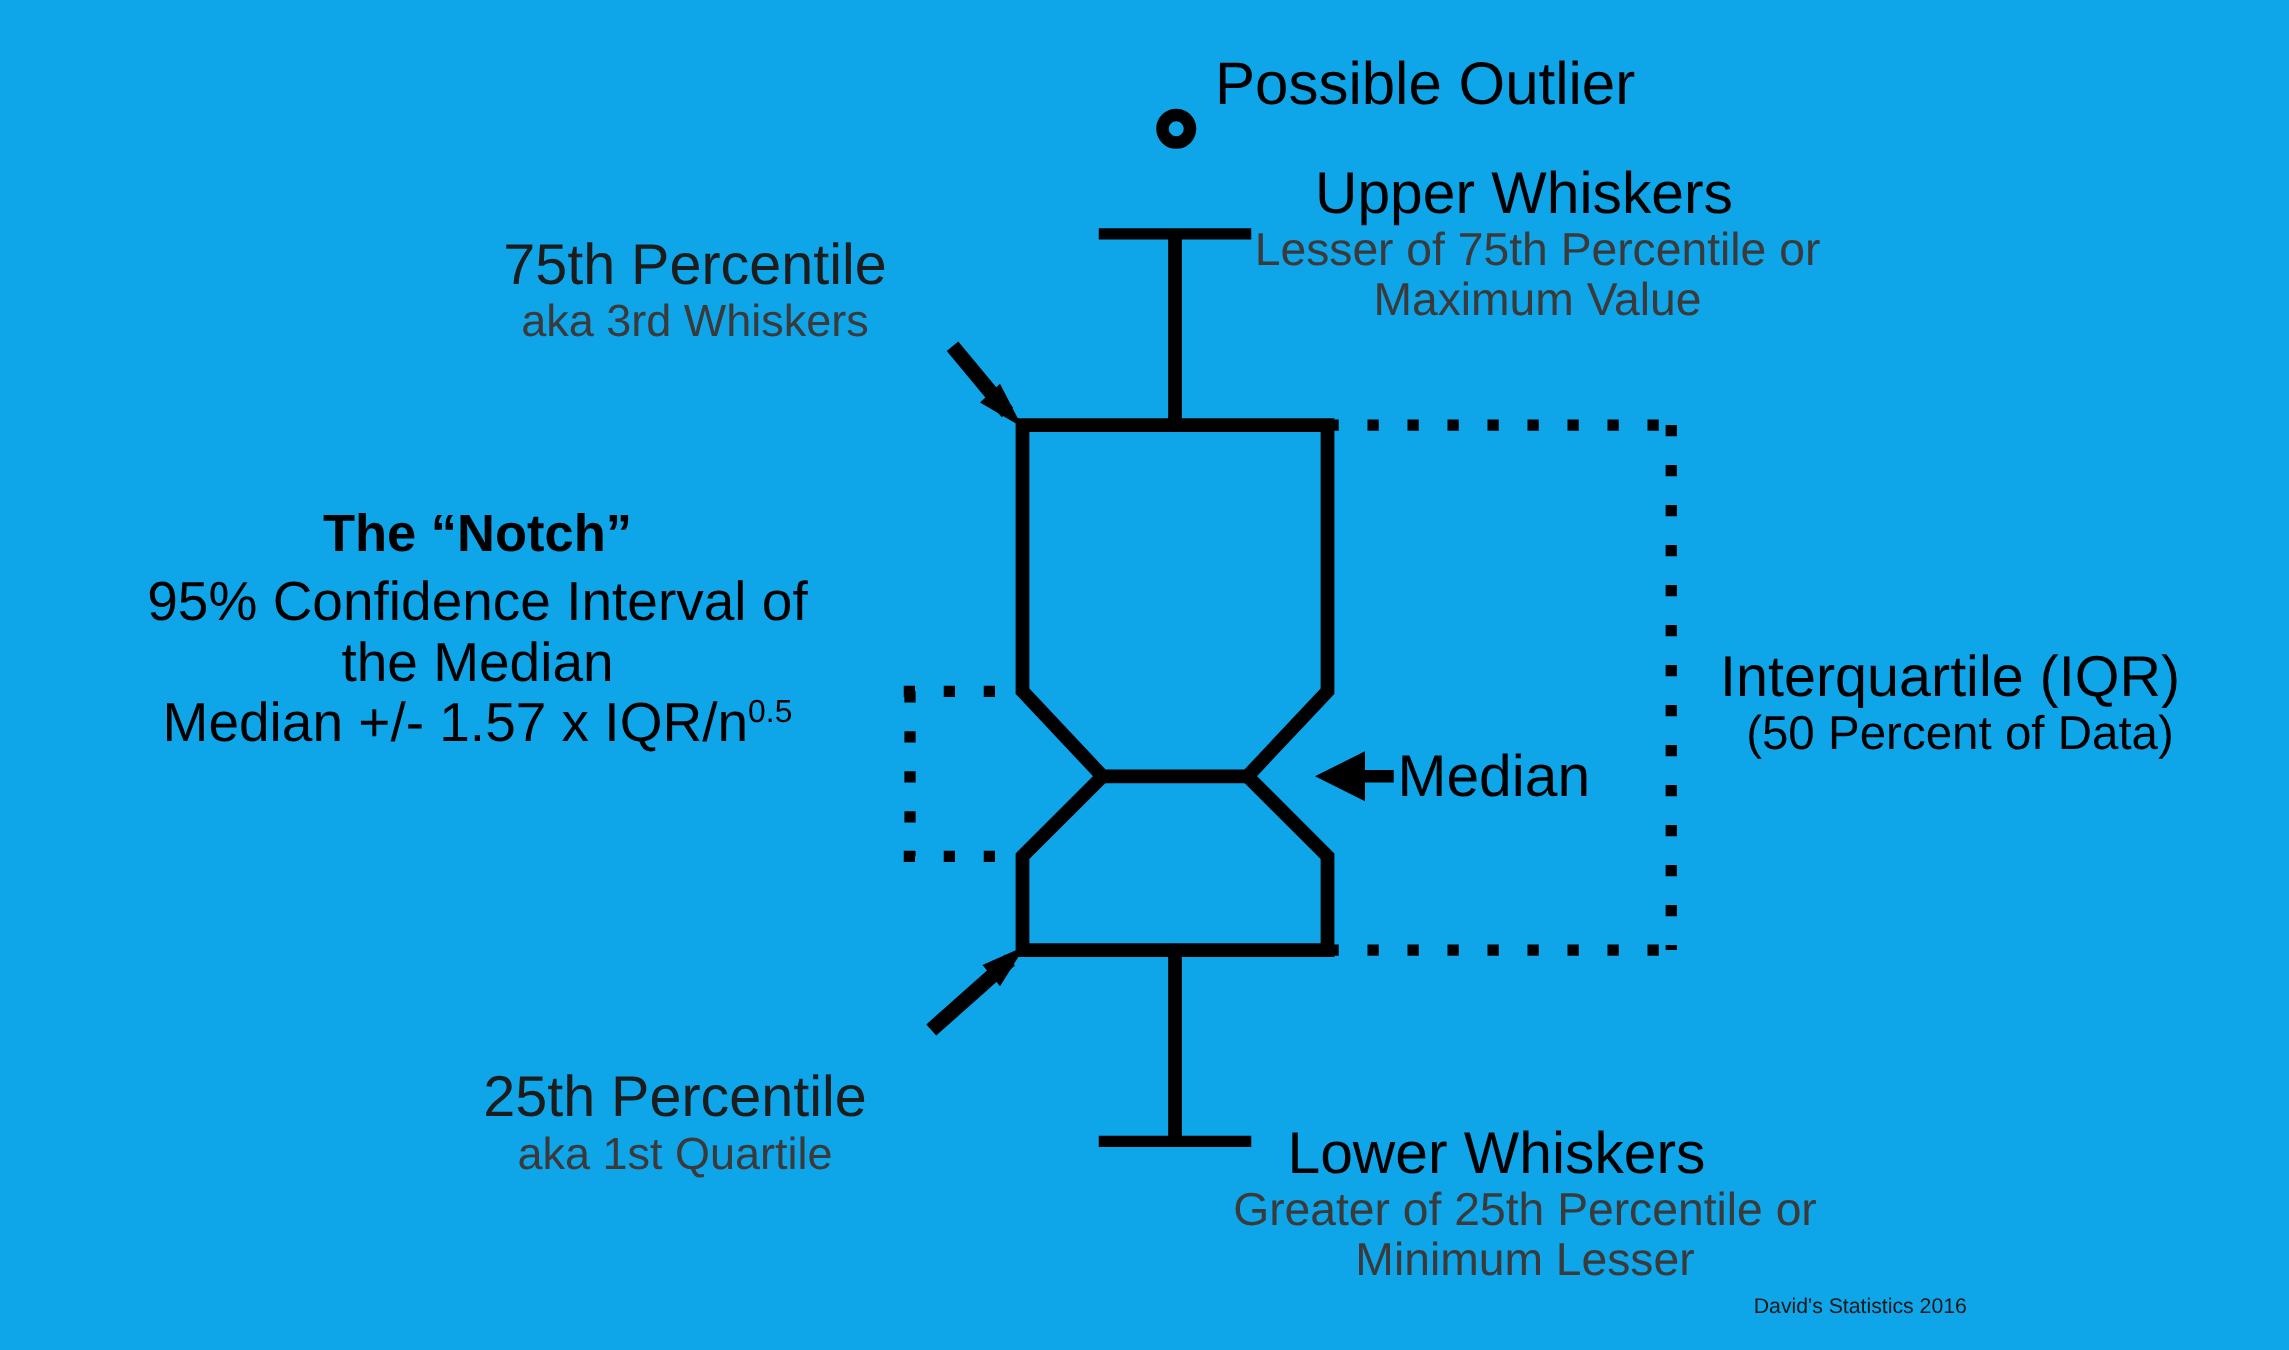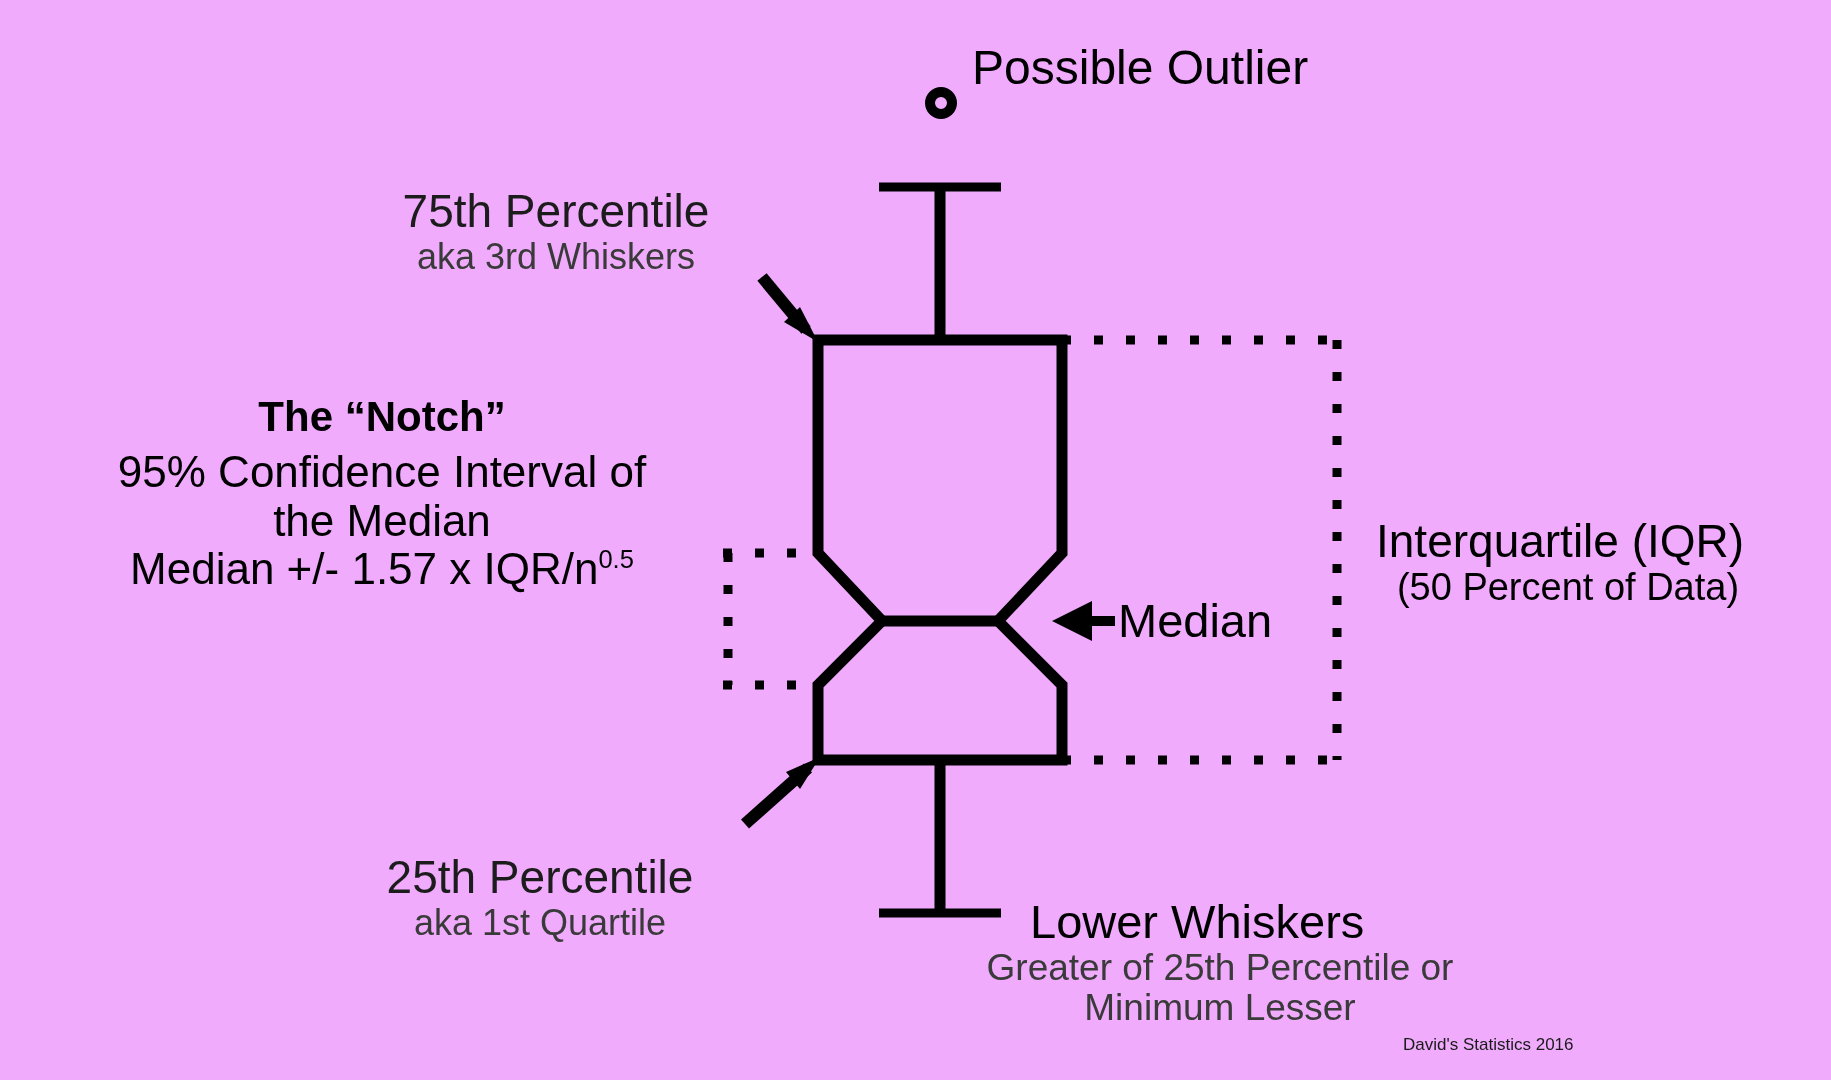--- a/index.html
+++ b/index.html
@@ -11,21 +11,21 @@
     width: 1831px;
     height: 1080px;
     overflow: hidden;
     font-family: "Liberation Sans", sans-serif;
     color: #000000;
   }
   #canvas {
     position: relative;
     width: 1831px;
     height: 1080px;
-    background: #f0abfc;
+    background: #0ea5e9;
   }
   #boxplot-svg {
     position: absolute;
     left: 0;
     top: 0;
     width: 1831px;
     height: 1080px;
   }
   .lbl {
     position: absolute;
@@ -154,27 +154,32 @@
 
     <g>
       <line x1="1115" y1="621" x2="1075" y2="621" stroke="#000000" stroke-width="10"></line>
       <polygon points="1052,621 1092,601 1092,641" fill="#000000"></polygon>
     </g>
 
   </svg>
 
   <div class="lbl outlier-lbl" style="left:972px; top:42px;">Possible Outlier</div>
 
+  <div class="block" style="left:1052px; top:128px; width:560px;">
+    <div class="title-line">Upper Whiskers</div>
+    <div class="sub-line center-block" style="width:460px; margin-left:-52px;">Lesser of 75th Percentile or</div>
+    <div class="sub-line center-block" style="width:460px; margin-left:-52px;">Maximum Value</div>
+  </div>
 
   <div class="block" style="left:386px; top:186px; width:340px; text-align:center;">
     <div class="pct-main">75th Percentile</div>
     <div class="pct-sub">aka 3rd Whiskers</div>
   </div>
 
-  <div class="block" style="left:62px; top:394px; width:640px;">
+  <div class="block" style="left:62px; top:404px; width:640px;">
     <div class="notch-bold">The “Notch”</div>
     <div class="notch-line" style="margin-top:8px;">95% Confidence Interval of</div>
     <div class="notch-line">the Median</div>
     <div class="notch-line"><span>Median +/- 1.57 x IQR/n</span><sup>0.5</sup></div>
   </div>
 
   <div class="lbl median-lbl" style="left:1118px; top:596px;">Median</div>
 
   <div class="block" style="left:1360px; top:516px; width:416px;">
     <div class="iqr-main">Interquartile (IQR)</div>

